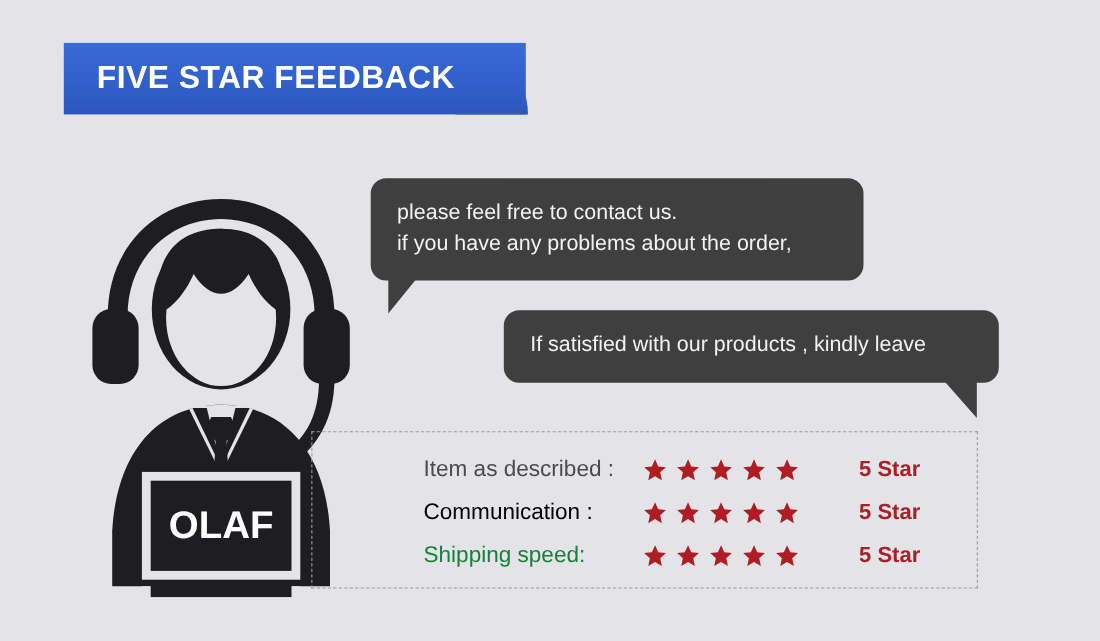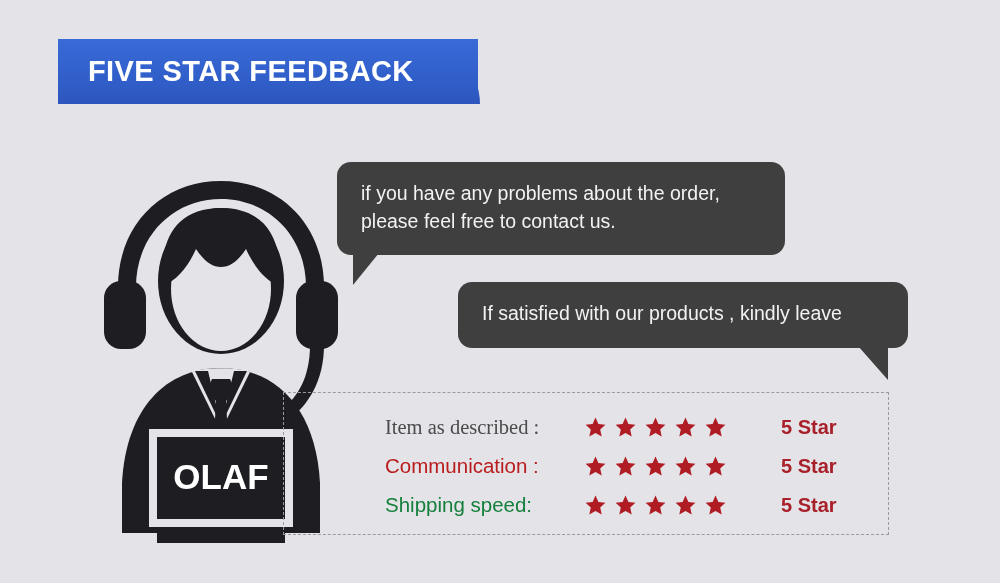--- a/index.html
+++ b/index.html
@@ -26,21 +26,21 @@
     border-bottom-right-radius:0;
   }
   .banner-title {
     position:absolute; left:88px; top:39px; height:65px;
     display:flex; align-items:center;
     color:#ffffff; font-size:29px; font-weight:bold;
     letter-spacing:.4px; z-index:4; white-space:nowrap;
   }
 
   
-  .operator { position:absolute; left:96px; top:163px; width:250px; height:380px; }
+  .operator { position:absolute; left:76px; top:163px; width:250px; height:380px; }
   .operator svg { display:block; }
 
   
   .bubble {
     position:absolute;
     background:#3f3f3f;
     border-radius:14px;
     color:#f2f2f2;
     padding:18px 22px 20px 24px;
     line-height:1.42;
@@ -145,55 +145,55 @@
         <rect x="53" y="266" width="144" height="98" fill="#e4e3e7"></rect>
         <rect x="61" y="274" width="128" height="82" fill="#1e1e22"></rect>
         <rect x="53" y="370" width="144" height="10" fill="#e4e3e7"></rect>
         <rect x="61" y="368" width="128" height="12" fill="#1e1e22"></rect>
         <text x="125" y="326" text-anchor="middle" font-family="Liberation Sans, sans-serif" font-size="35" font-weight="bold" fill="#ffffff">OLAF</text>
       </g>
     </svg>
   </div>
 
   <div class="bubble bubble-1">
+    <p>please feel free to contact us.</p>
     <p>if you have any problems about the order,</p>
-    <p>please feel free to contact us.</p>
     <span class="tail tail-left"></span>
   </div>
 
   <div class="bubble bubble-2">
     <p>If satisfied with our products , kindly leave</p>
     <span class="tail tail-right"></span>
   </div>
 
   <div class="ratings"></div>
   <div class="rating-rows" id="rating-rows">
       <div class="rating-row">
-        <div class="rating-label" style="color: rgb(75, 75, 77); font-family: Liberation Serif, serif;">Item as described :</div>
+        <div class="rating-label" style="color: rgb(75, 75, 77);">Item as described :</div>
         <div class="stars">
           <svg class="star" viewBox="0 0 21 21">
             <path d="M10.5 0.6 L13.4 7.0 L20.4 7.7 L15.2 12.4 L16.7 19.6 L10.5 15.9 L4.3 19.6 L5.8 12.4 L0.6 7.7 L7.6 7.0 Z" fill="#b01c24"></path>
           </svg>
           <svg class="star" viewBox="0 0 21 21">
             <path d="M10.5 0.6 L13.4 7.0 L20.4 7.7 L15.2 12.4 L16.7 19.6 L10.5 15.9 L4.3 19.6 L5.8 12.4 L0.6 7.7 L7.6 7.0 Z" fill="#b01c24"></path>
           </svg>
           <svg class="star" viewBox="0 0 21 21">
             <path d="M10.5 0.6 L13.4 7.0 L20.4 7.7 L15.2 12.4 L16.7 19.6 L10.5 15.9 L4.3 19.6 L5.8 12.4 L0.6 7.7 L7.6 7.0 Z" fill="#b01c24"></path>
           </svg>
           <svg class="star" viewBox="0 0 21 21">
             <path d="M10.5 0.6 L13.4 7.0 L20.4 7.7 L15.2 12.4 L16.7 19.6 L10.5 15.9 L4.3 19.6 L5.8 12.4 L0.6 7.7 L7.6 7.0 Z" fill="#b01c24"></path>
           </svg>
           <svg class="star" viewBox="0 0 21 21">
             <path d="M10.5 0.6 L13.4 7.0 L20.4 7.7 L15.2 12.4 L16.7 19.6 L10.5 15.9 L4.3 19.6 L5.8 12.4 L0.6 7.7 L7.6 7.0 Z" fill="#b01c24"></path>
           </svg>
         </div>
         <div class="rating-value" style="color: rgb(168, 32, 42);">5 Star</div>
       </div>
       <div class="rating-row">
-        <div class="rating-label" style="color: #b91c1c;">Communication :</div>
+        <div class="rating-label" style="color: #000000;">Communication :</div>
         <div class="stars">
           <svg class="star" viewBox="0 0 21 21">
             <path d="M10.5 0.6 L13.4 7.0 L20.4 7.7 L15.2 12.4 L16.7 19.6 L10.5 15.9 L4.3 19.6 L5.8 12.4 L0.6 7.7 L7.6 7.0 Z" fill="#b01c24"></path>
           </svg>
           <svg class="star" viewBox="0 0 21 21">
             <path d="M10.5 0.6 L13.4 7.0 L20.4 7.7 L15.2 12.4 L16.7 19.6 L10.5 15.9 L4.3 19.6 L5.8 12.4 L0.6 7.7 L7.6 7.0 Z" fill="#b01c24"></path>
           </svg>
           <svg class="star" viewBox="0 0 21 21">
             <path d="M10.5 0.6 L13.4 7.0 L20.4 7.7 L15.2 12.4 L16.7 19.6 L10.5 15.9 L4.3 19.6 L5.8 12.4 L0.6 7.7 L7.6 7.0 Z" fill="#b01c24"></path>
           </svg>

